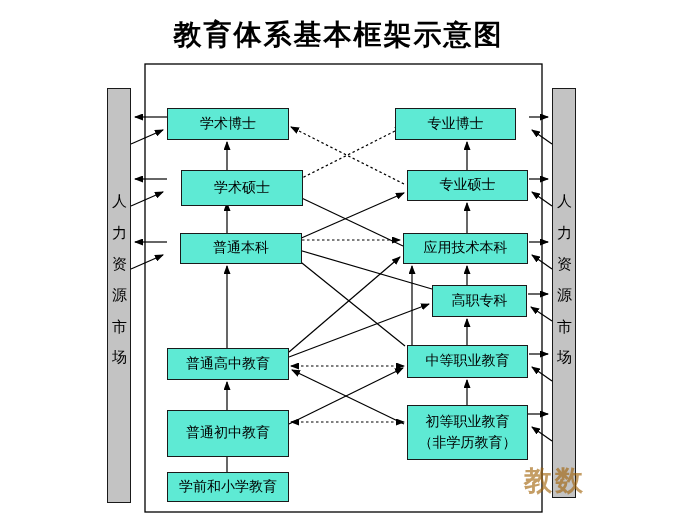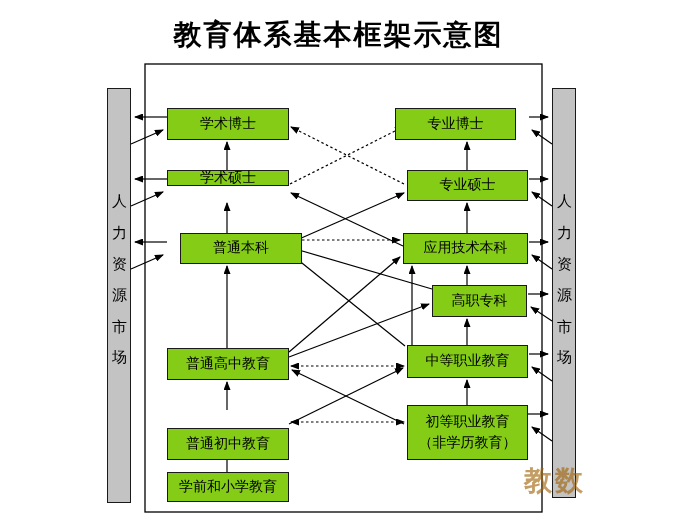--- a/index.html
+++ b/index.html
@@ -7,21 +7,21 @@
     position:relative; width:677px; height:527px; background:#ffffff;
     font-family:"Liberation Serif","DejaVu Serif",serif; overflow:hidden;
   }
   .diagram-title {
     position:absolute; top:16px; left:0; width:677px;
     text-align:center; font-size:28px; font-weight:bold; color:#000;
     letter-spacing:2px;
   }
   svg.connectors { position:absolute; left:0; top:0; }
   .node {
-    position:absolute; background:#84cc16; border:1px solid #1a1a1a;
+    position:absolute; background:#5eead4; border:1px solid #1a1a1a;
     display:flex; flex-direction:column; align-items:center; justify-content:center;
     font-size:14px; color:#000; line-height:1.45; box-sizing:border-box;
     text-align:center;
   }
   .market-bar {
     position:absolute; width:24px; background:#c3c3c3; border:1px solid #1a1a1a;
     box-sizing:border-box; display:flex; justify-content:center;
   }
   .market-label {
     writing-mode:vertical-rl; text-orientation:upright;
@@ -105,30 +105,30 @@
   <div class="market-bar" style="left:107px; top:88px; height:415px;">
     <span class="market-label">人力资源市场</span>
   </div>
   <div class="market-bar" style="left:552px; top:88px; height:410px;">
     <span class="market-label">人力资源市场</span>
   </div>
 
   <div class="node" style="left:167px; top:108px; width:122px; height:32px;">
     <span>学术博士</span>
   </div>
-  <div class="node" style="left:167px; top:170px; width:122px; height:16px;">
+  <div class="node" style="left:181px; top:170px; width:122px; height:36px;">
     <span>学术硕士</span>
   </div>
   <div class="node" style="left:180px; top:233px; width:122px; height:31px;">
     <span>普通本科</span>
   </div>
   <div class="node" style="left:167px; top:348px; width:122px; height:32px;">
     <span>普通高中教育</span>
   </div>
-  <div class="node" style="left:167px; top:428px; width:122px; height:32px;">
+  <div class="node" style="left:167px; top:410px; width:122px; height:47px;">
     <span>普通初中教育</span>
   </div>
   <div class="node" style="left:167px; top:472px; width:122px; height:30px;">
     <span>学前和小学教育</span>
   </div>
 
   <div class="node" style="left:395px; top:108px; width:121px; height:32px;">
     <span>专业博士</span>
   </div>
   <div class="node" style="left:407px; top:170px; width:121px; height:31px;">

